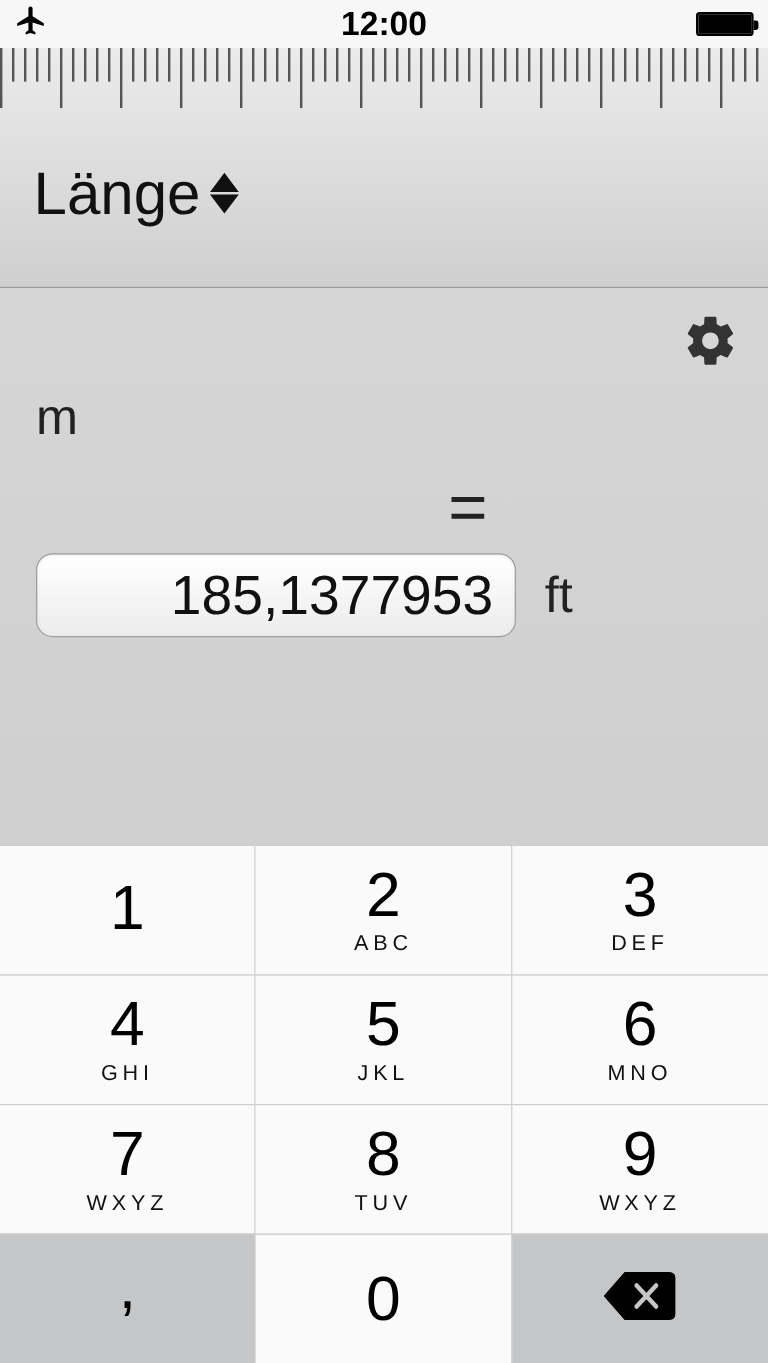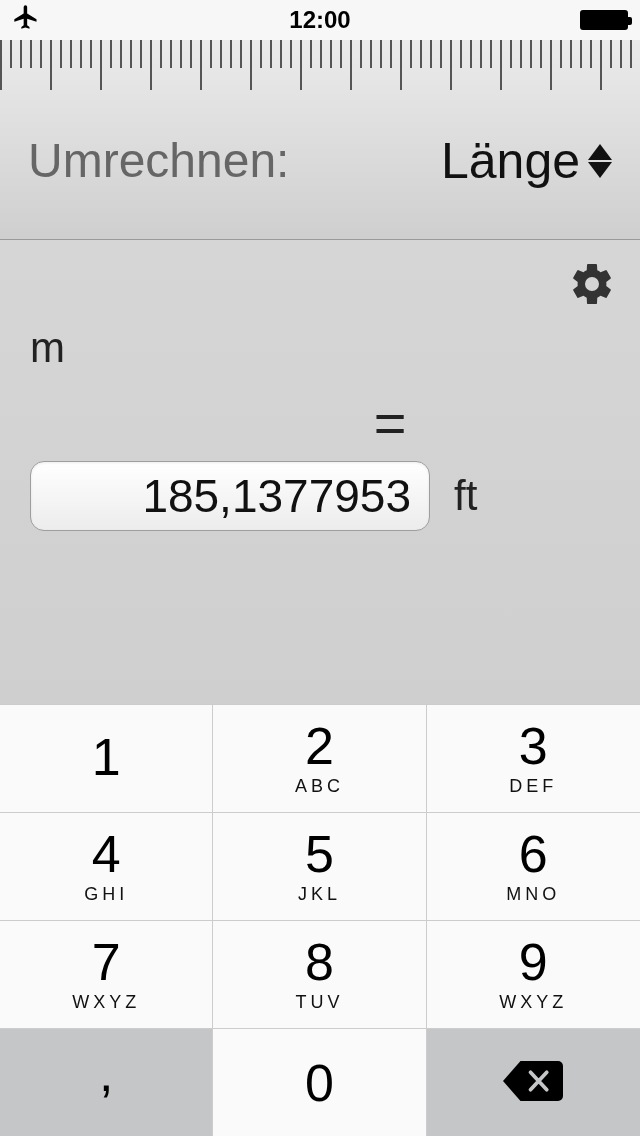--- a/index.html
+++ b/index.html
@@ -2,21 +2,21 @@
 <html><head>
 <meta charset="utf-8">
 <style>
   * { margin: 0; padding: 0; box-sizing: border-box; }
   html, body { width: 640px; height: 1136px; overflow: hidden; font-family: "Helvetica Neue", Helvetica, Arial, sans-serif; }
   .screen { width: 640px; height: 1136px; display: flex; flex-direction: column; background: #d9d9d9; }
 
   
   .status-bar {
     height: 40px; display: flex; align-items: center; justify-content: space-between;
-    padding: 0 12px; background: #f7f7f7; font-size: 24px; font-weight: 500; color: #000;
+    padding: 0 12px; background: #f7f7f7; font-size: 28px; font-weight: 500; color: #000;
   }
   .status-left, .status-right { display: flex; align-items: center; gap: 8px; width: 100px; }
   .status-right { justify-content: flex-end; }
   .status-center { flex: 1; text-align: center; font-weight: 600; }
   .airplane-icon svg { width: 28px; height: 28px; }
   .battery {
     width: 48px; height: 20px; border: 2px solid #000; border-radius: 3px; position: relative;
   }
   .battery::after {
     content: ""; position: absolute; right: -6px; top: 5px; width: 4px; height: 8px; background: #000; border-radius: 0 2px 2px 0;
@@ -187,21 +187,20 @@
           <div class="tick small" style="left: 570px;"></div>
           <div class="tick small" style="left: 580px;"></div>
           <div class="tick small" style="left: 590px;"></div>
           <div class="tick large" style="left: 600px;"></div>
           <div class="tick small" style="left: 610px;"></div>
           <div class="tick small" style="left: 620px;"></div>
           <div class="tick small" style="left: 630px;"></div>
         </div>
     </div>
     <div class="header-row">
-      <div class="convert-label">Umrechnen:</div>
       <div class="category">
         <span class="category-label">Länge</span>
         <span class="sort-arrows">
           <span class="tri up"></span>
           <span class="tri down"></span>
         </span>
       </div>
     </div>
   </div>
 

